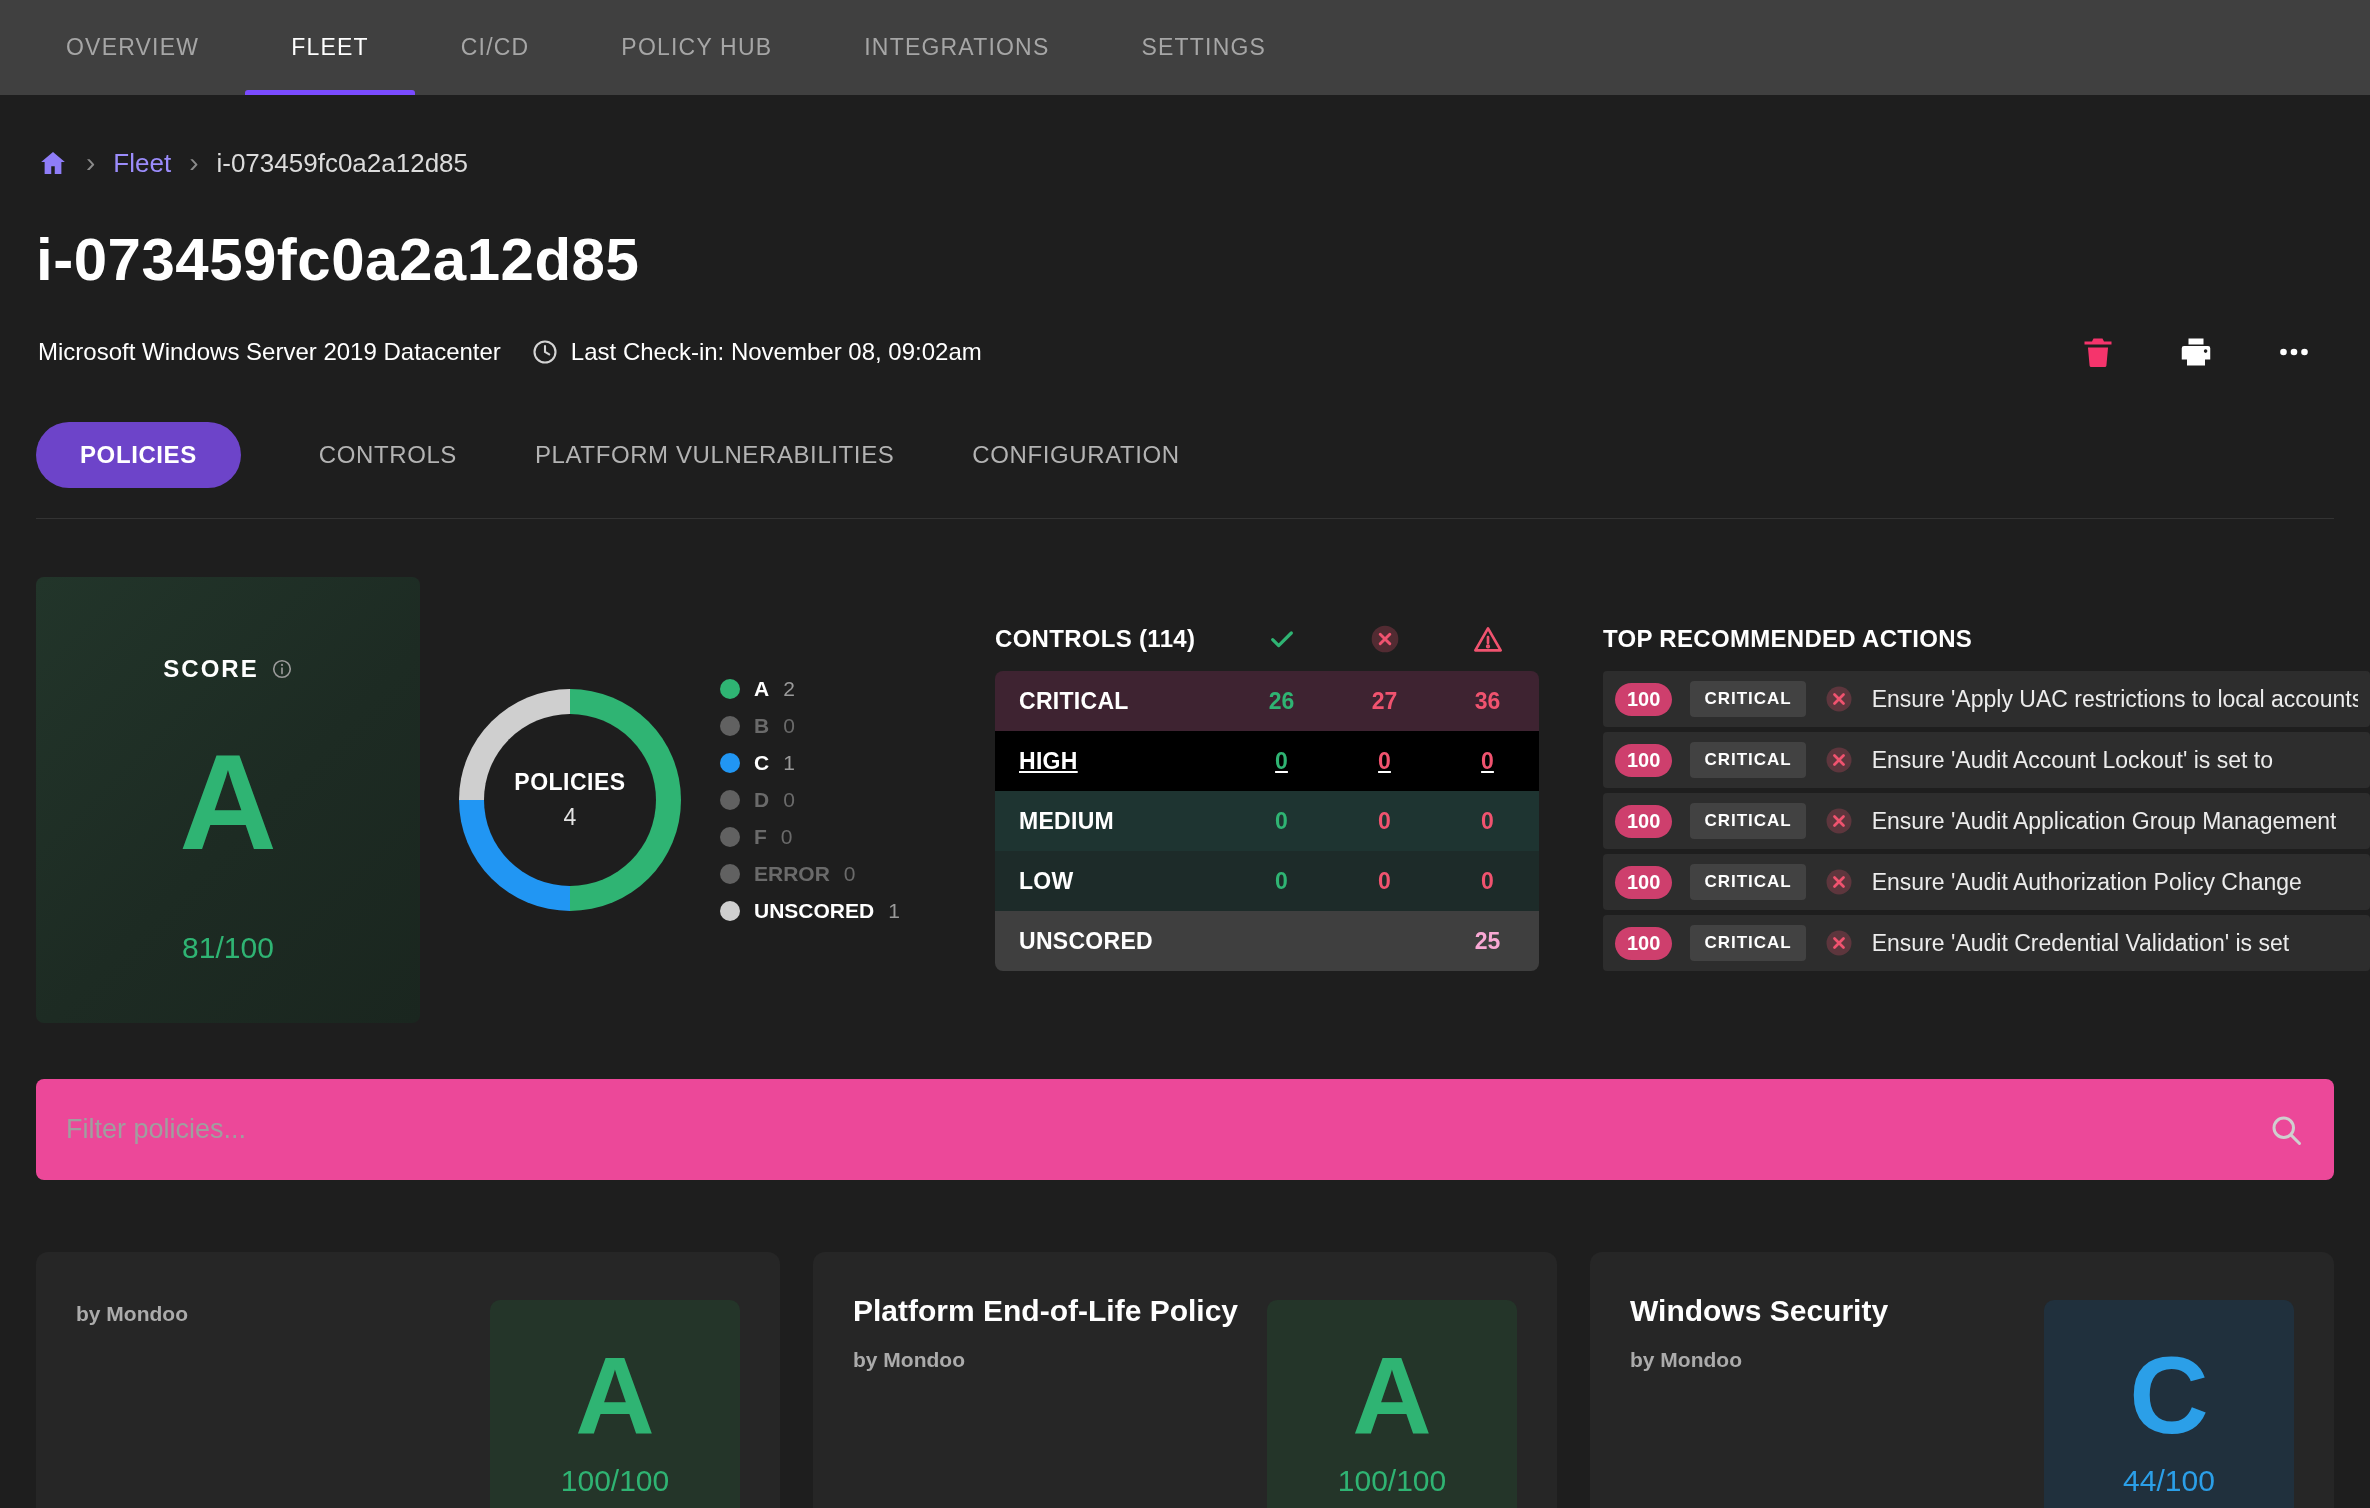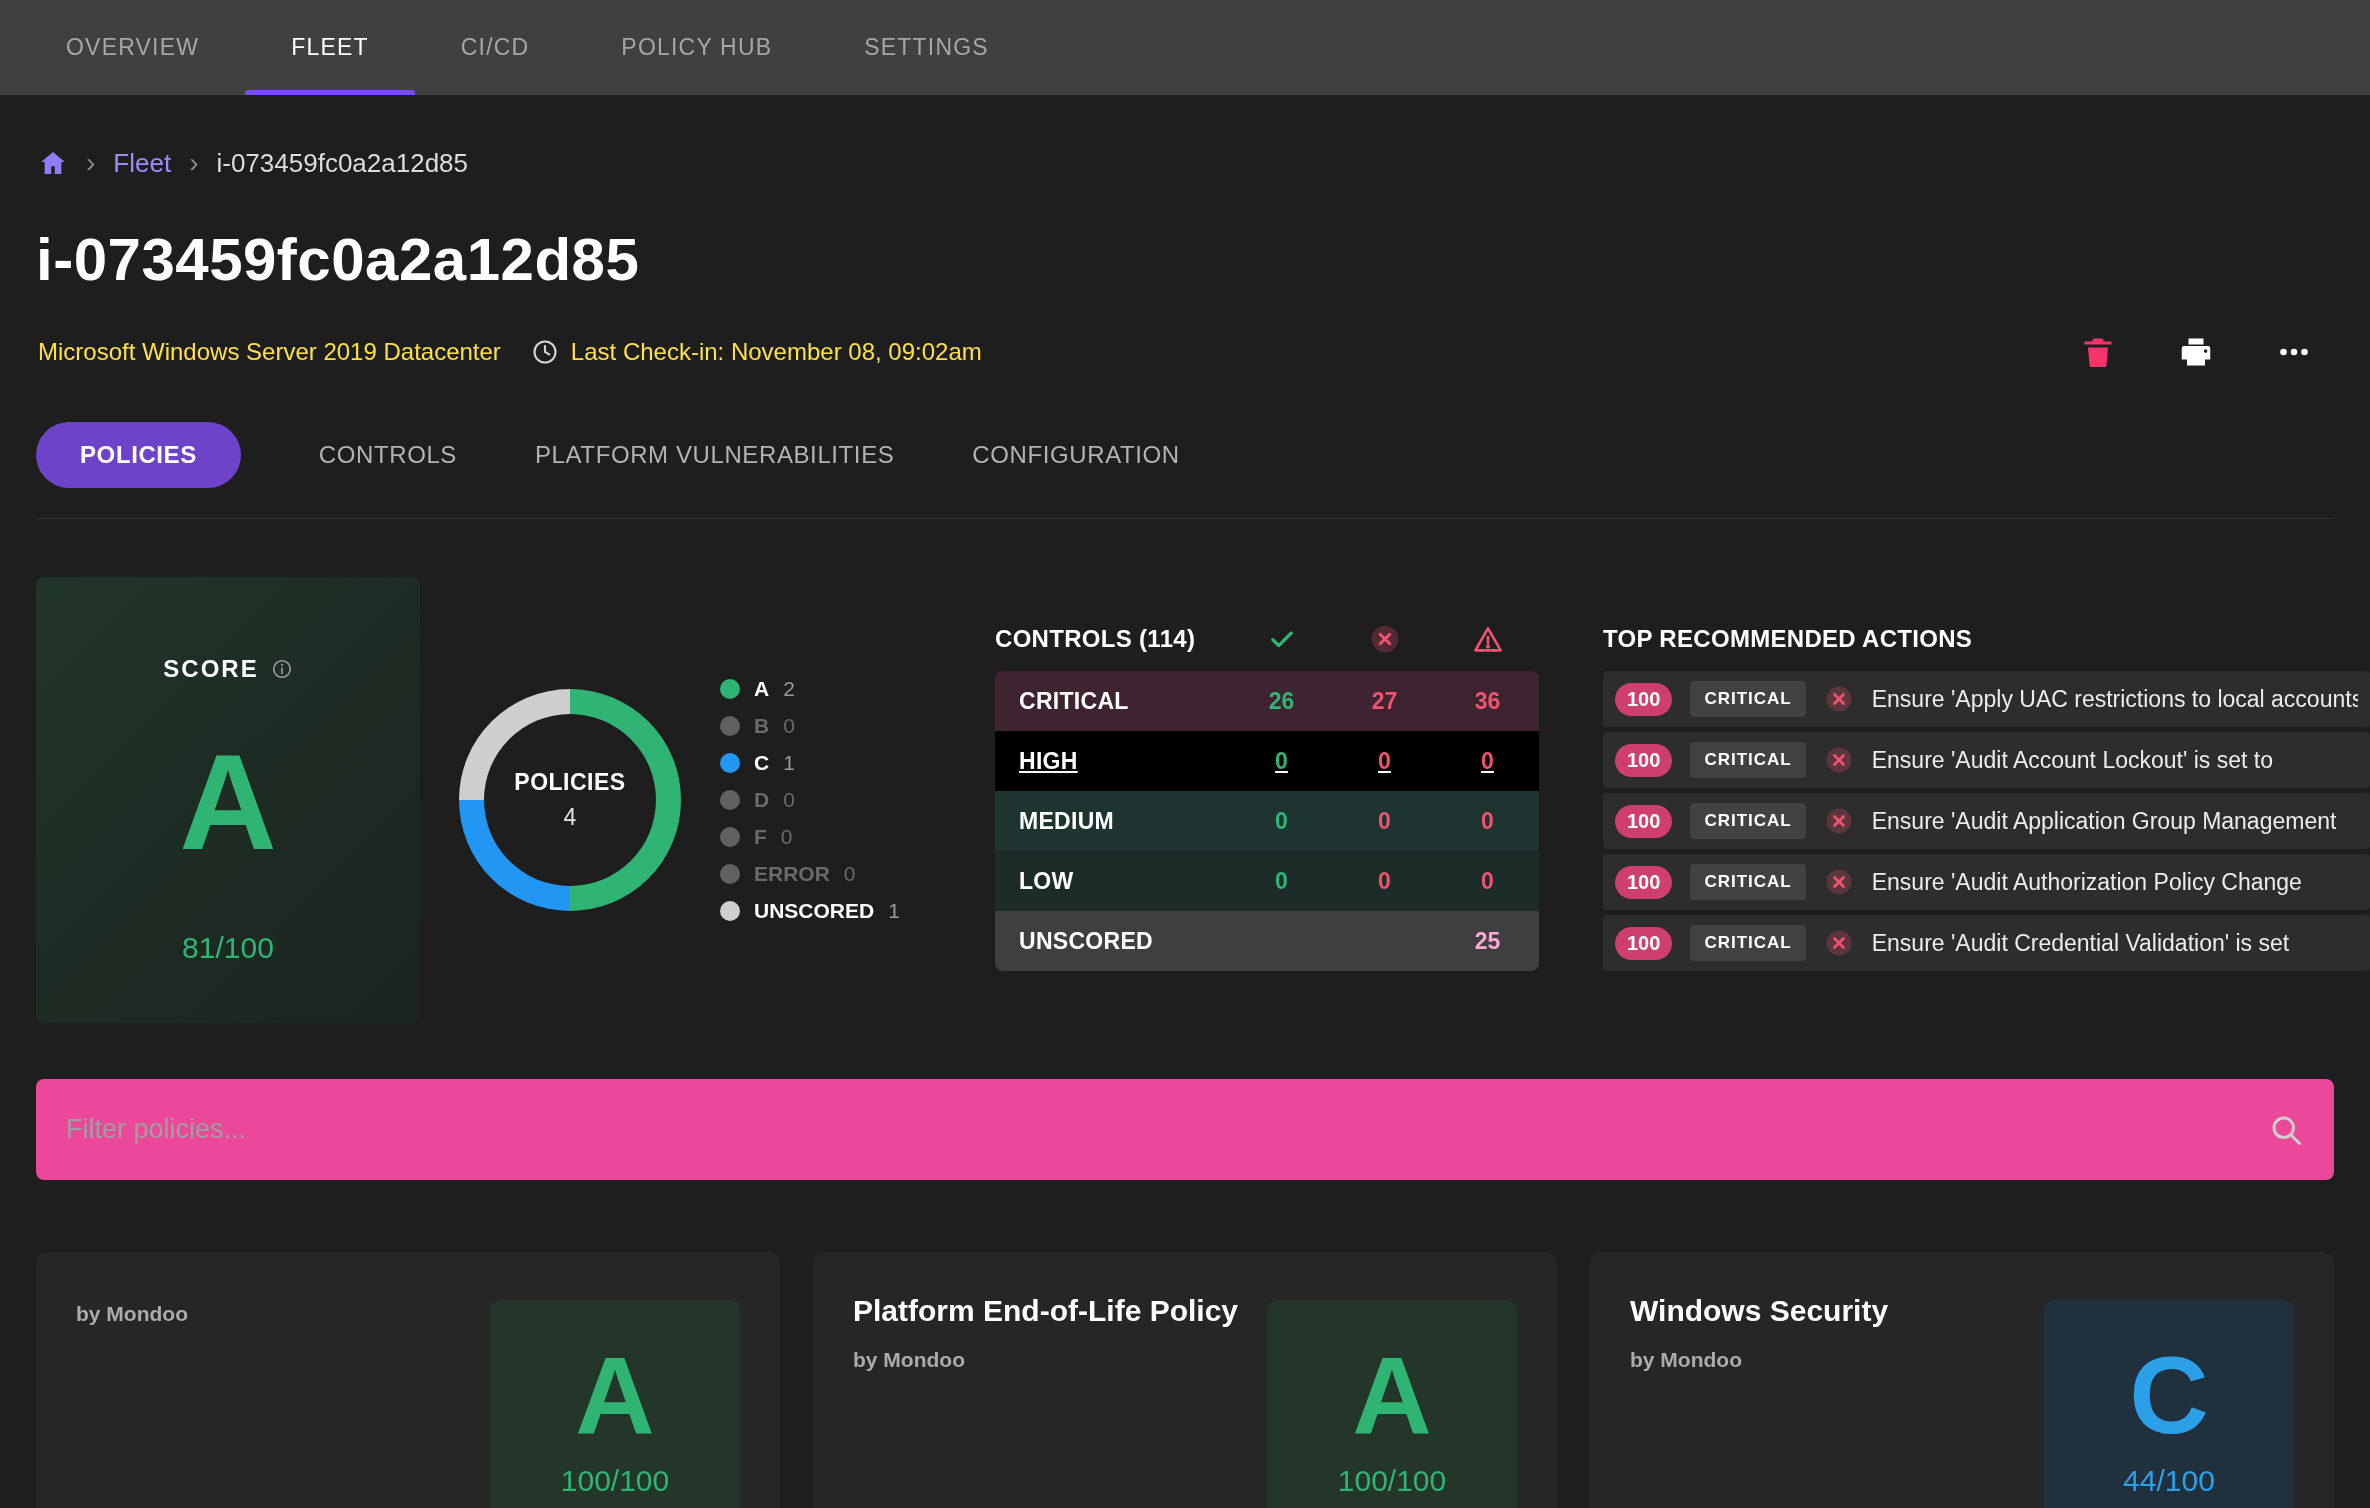--- a/index.html
+++ b/index.html
@@ -20,21 +20,21 @@
 
   
   .breadcrumb { display:flex; align-items:center; gap:18px; margin:52px 0 0 38px; font-size:26px; }
   .crumb-sep { color:#8a8a8a; font-size:28px; }
   .crumb-link { color:#9b8cfb; cursor:pointer; }
   .crumb-current { color:#dcdcdc; }
 
   
   .page-title { margin:46px 0 0 36px; font-size:60px; font-weight:700; letter-spacing:.5px; }
   .subheader { display:flex; align-items:center; margin:40px 0 0 38px; padding-right:58px;
-               font-size:24px; color:#fde047; }
+               font-size:24px; color:#ffffff; }
   .subheader .platform { margin-right:30px; }
   .subheader .clock { margin-right:12px; }
   .header-actions { margin-left:auto; display:flex; align-items:center; gap:62px; }
   .icon-btn { cursor:pointer; }
 
   
   .tabs { display:flex; align-items:center; gap:78px; margin:52px 36px 0; padding-bottom:30px;
           border-bottom:1px solid #333; }
   .tab { font-size:24px; letter-spacing:.6px; color:#b3b3b3; cursor:pointer; }
   .tab.active { background:#6d44c9; color:#fff; height:66px; border-radius:34px; display:flex;
@@ -113,20 +113,21 @@
   .grade-score { margin-top:14px; font-size:30px; }
 </style>
 </head>
 <body>
 
 <nav class="topnav">
   <div class="nav-item">OVERVIEW</div>
   <div class="nav-item active">FLEET</div>
   <div class="nav-item">CI/CD</div>
   <div class="nav-item">POLICY HUB</div>
+  <div class="nav-item">INTEGRATIONS</div>
   <div class="nav-item">SETTINGS</div>
 </nav>
 
 <div class="breadcrumb">
   <span>
     <svg width="30" height="30" viewBox="0 0 24 24" fill="#8f7df8">
       <path d="M12 3.2 2.5 11.2h2.8v9.6h5.3v-6.2h2.8v6.2h5.3v-9.6h2.8z"></path>
     </svg>
   </span>
   <span class="crumb-sep">›</span>

